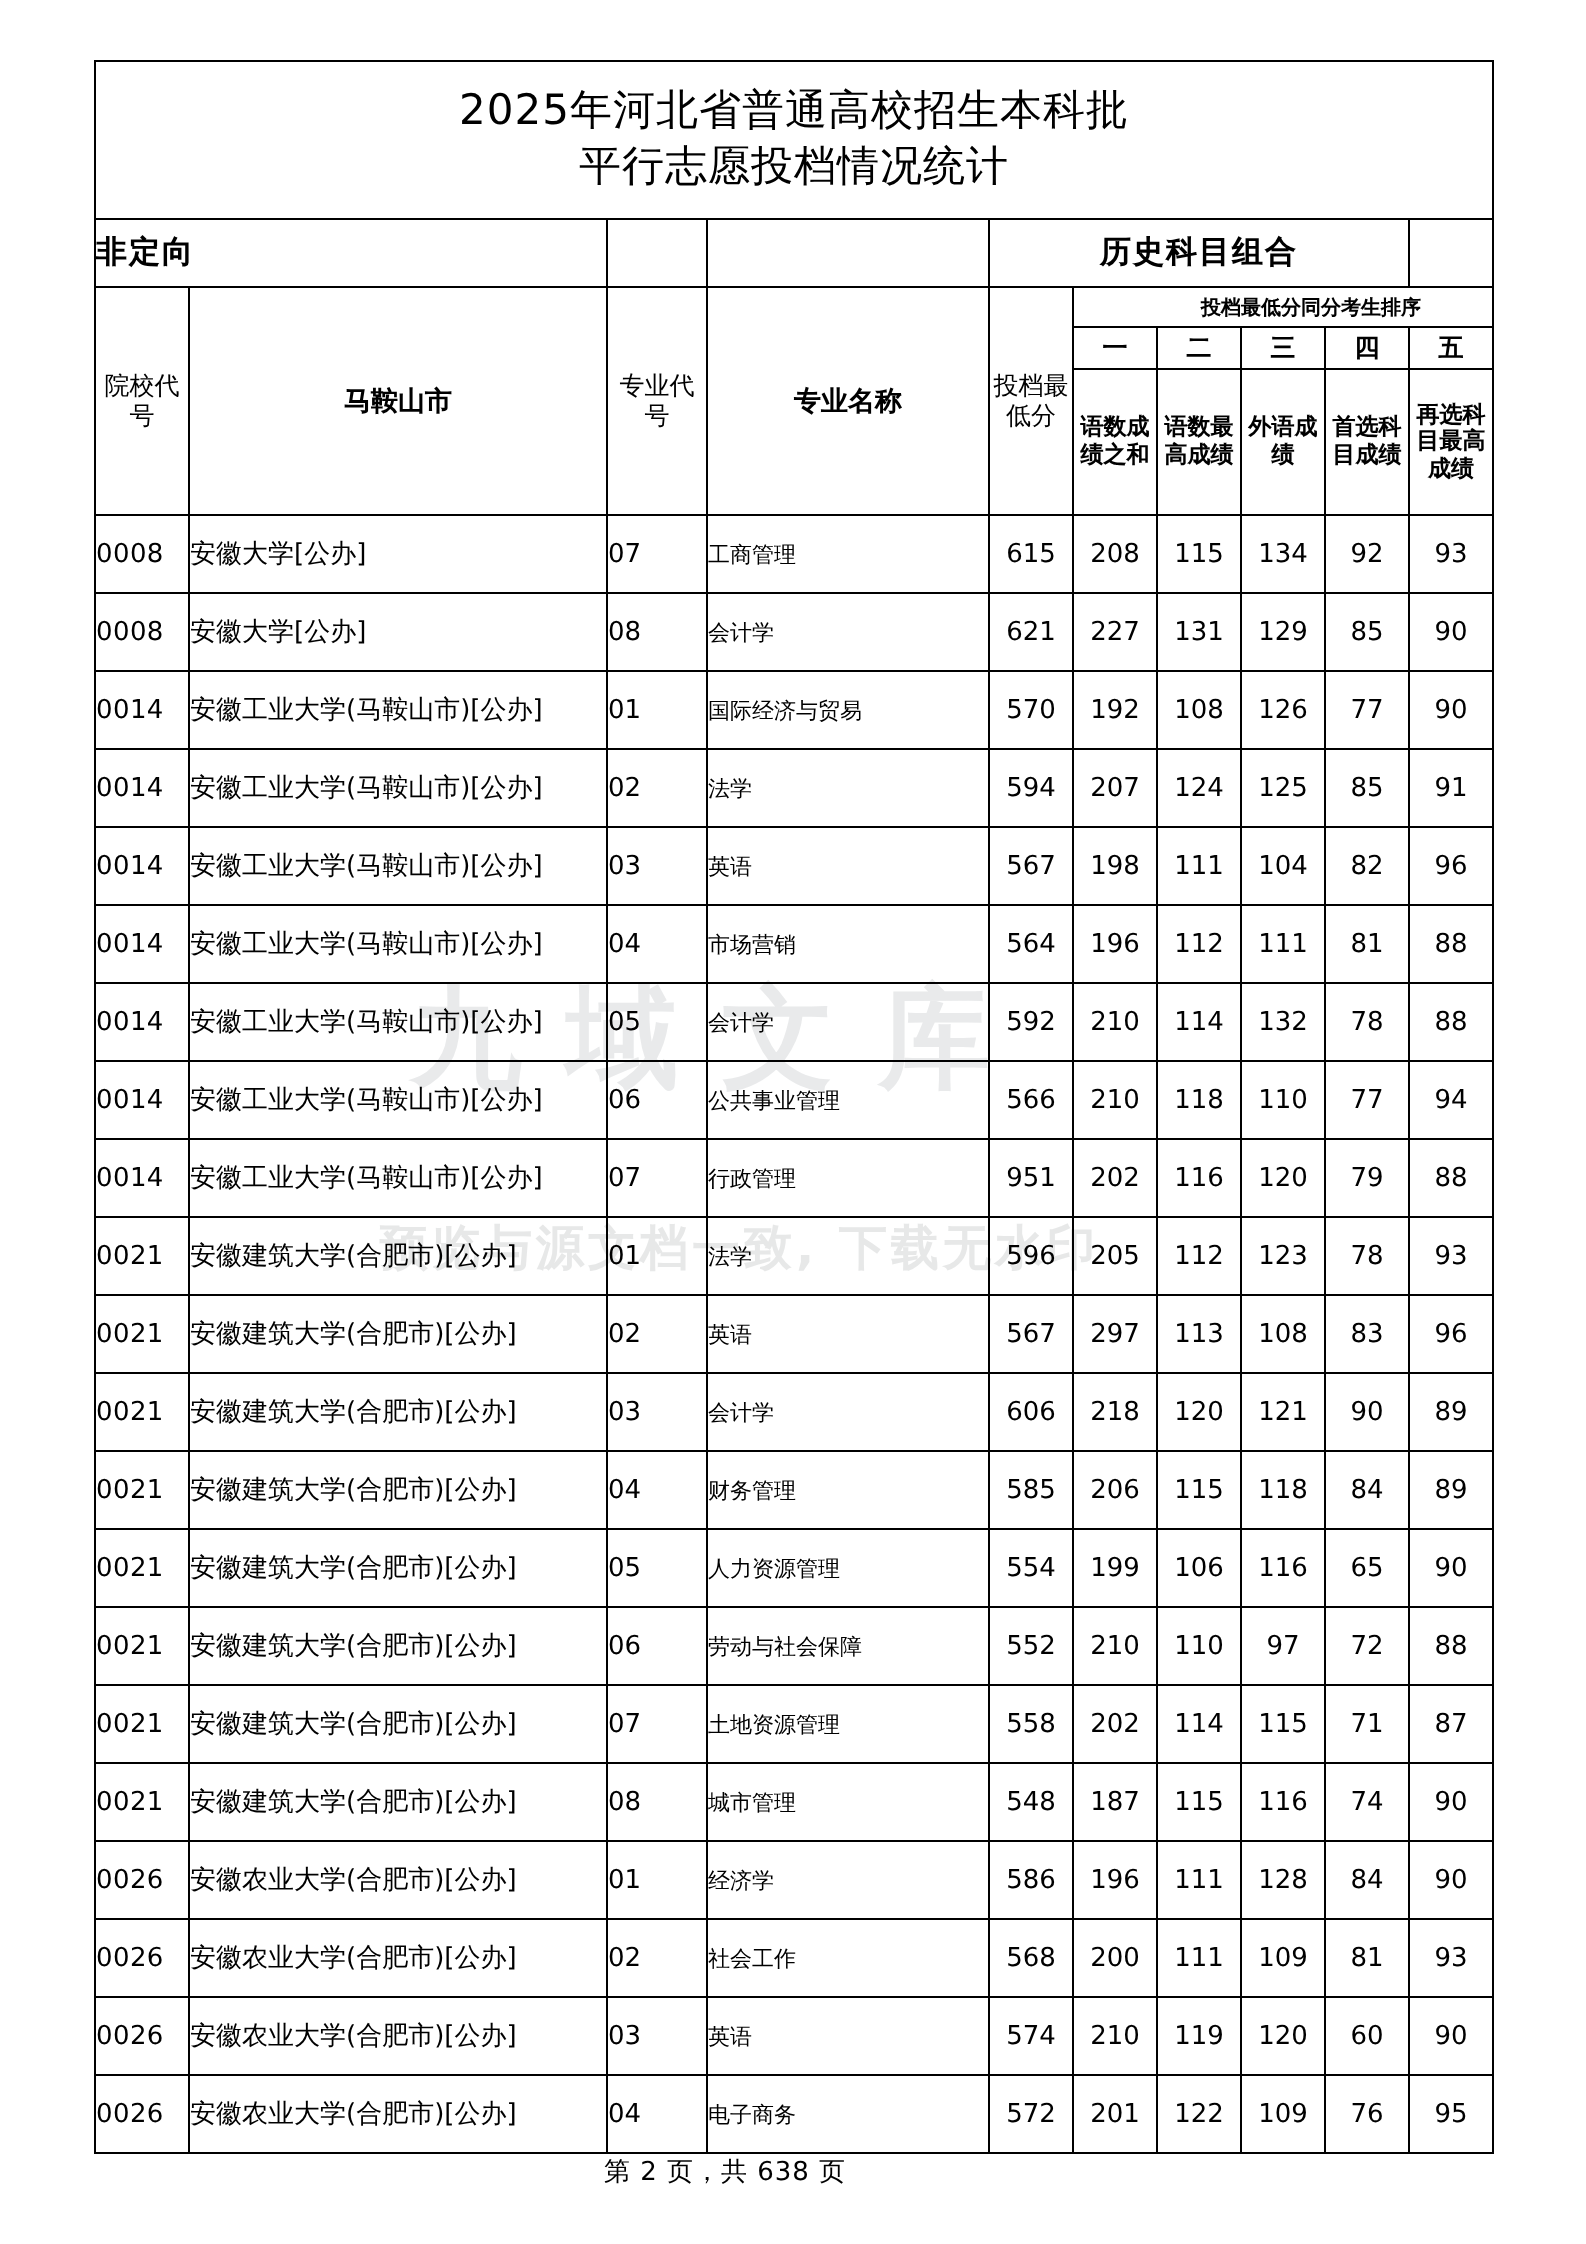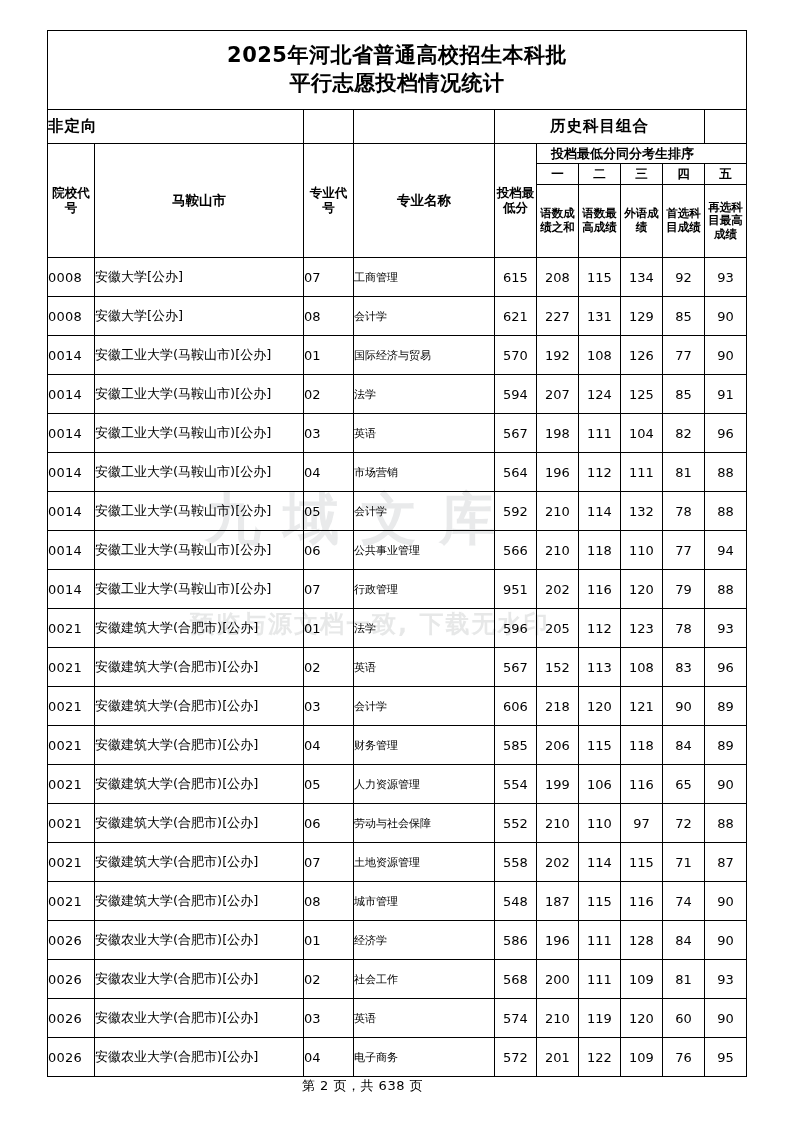--- a/index.html
+++ b/index.html
@@ -79,21 +79,21 @@
     padding: 0;
     vertical-align: middle;
     background: transparent;
   }
 
   
   .title-cell {
     height: 78px;
     text-align: center;
     font-size: 21px;
-    font-weight: bold;
+    font-weight: normal;
     line-height: 1.32;
     letter-spacing: 0.5px;
   }
   .title-cell .l2 { display: block; }
 
   
   .band-cell {
     height: 33px;
     font-size: 15.5px;
     font-weight: bold;
@@ -104,21 +104,22 @@
     height: 33px;
     text-align: center;
     font-size: 15.5px;
     font-weight: bold;
     letter-spacing: 1px;
   }
 
   
   .rank-title {
     height: 19px;
-    font-size: 13px;
+    text-align: center;
+    font-size: 10px;
     font-weight: bold;
     position: relative;
     overflow: visible;
     white-space: nowrap;
   }
   .rank-title span.inner {
     position: relative;
     left: 14px;
   }
 
@@ -127,21 +128,21 @@
     height: 20px;
     text-align: center;
     font-size: 12.5px;
     font-weight: bold;
   }
 
   
   .hdr {
     text-align: center;
     font-size: 12.5px;
-    font-weight: bold;
+    font-weight: normal;
     line-height: 1.16;
     padding: 2px 1px;
     margin-left: 26px;
   }
   .hdr-wide {
     text-align: center;
     font-size: 13.5px;
     font-weight: bold;
   }
   .hdr-sm {
@@ -379,21 +380,21 @@
           <td class="c-num">123</td>
           <td class="c-num">78</td>
           <td class="c-num">93</td>
         </tr>
         <tr class="dr">
           <td class="c-code">0021</td>
           <td class="c-name">安徽建筑大学(合肥市)[公办]</td>
           <td class="c-mcode">02</td>
           <td class="c-mname">英语</td>
           <td class="c-num">567</td>
-          <td class="c-num">152</td>
+          <td class="c-num">297</td>
           <td class="c-num">113</td>
           <td class="c-num">108</td>
           <td class="c-num">83</td>
           <td class="c-num">96</td>
         </tr>
         <tr class="dr">
           <td class="c-code">0021</td>
           <td class="c-name">安徽建筑大学(合肥市)[公办]</td>
           <td class="c-mcode">03</td>
           <td class="c-mname">会计学</td>

